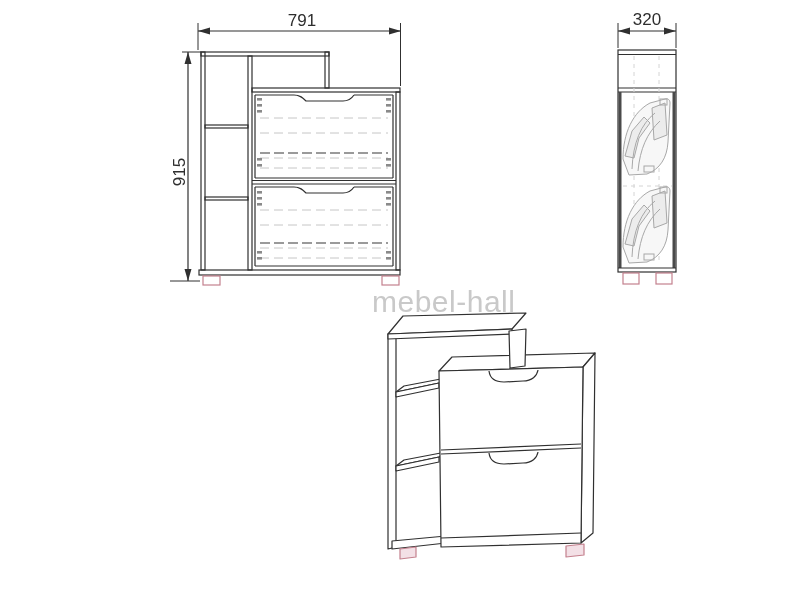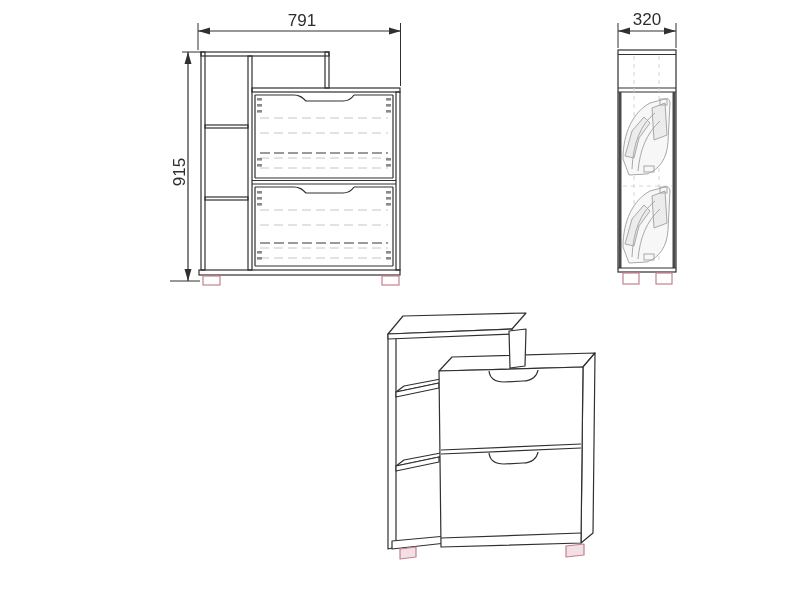--- a/index.html
+++ b/index.html
@@ -171,14 +171,15 @@
       <polygon points="518,546 536,544 536,555 518,557" fill="#f3e0e6" stroke="#c4808e"></polygon>
     </g>
   </svg>
 
   <div class="dim-label" style="left:226px; top:12px; width:56px;">791</div>
 
   <div class="dim-label vertical" style="left:105px; top:162px; width:56px; height:20px;">915</div>
 
   <div class="dim-label" style="left:571px; top:11px; width:56px;">320</div>
 
+  <div class="watermark">mebel-hall</div>
 
 </div>
 
 </body></html>

